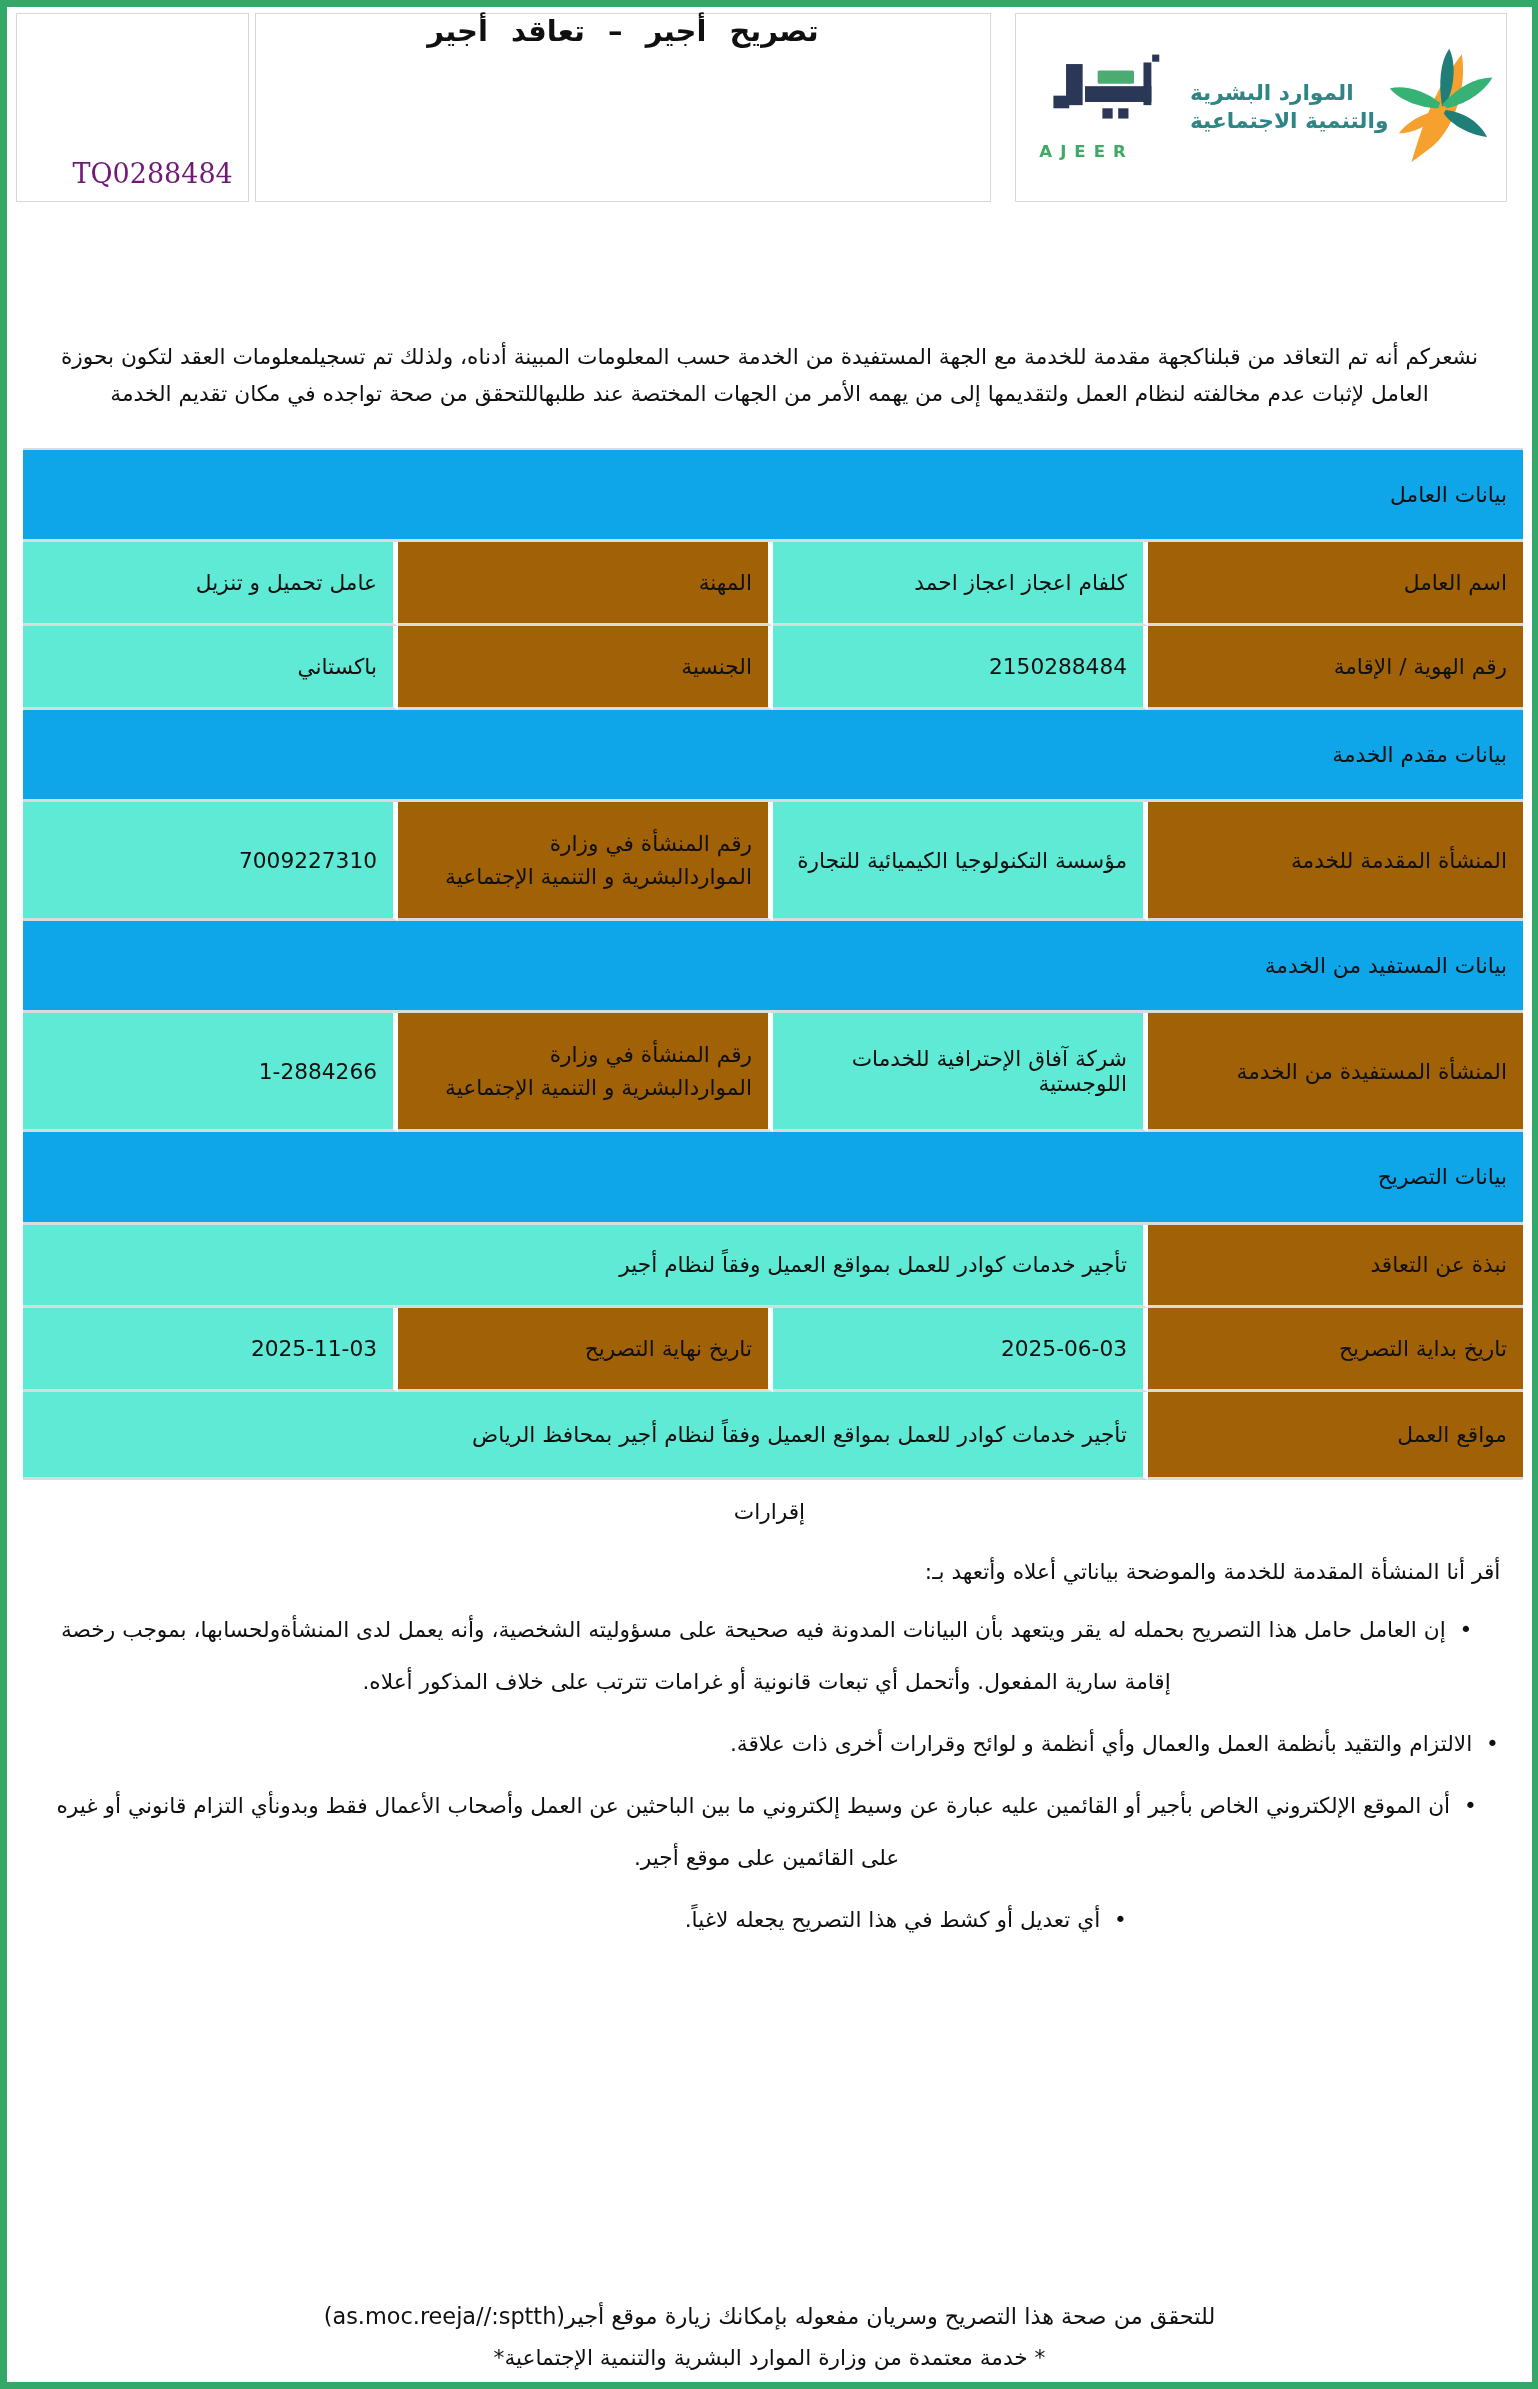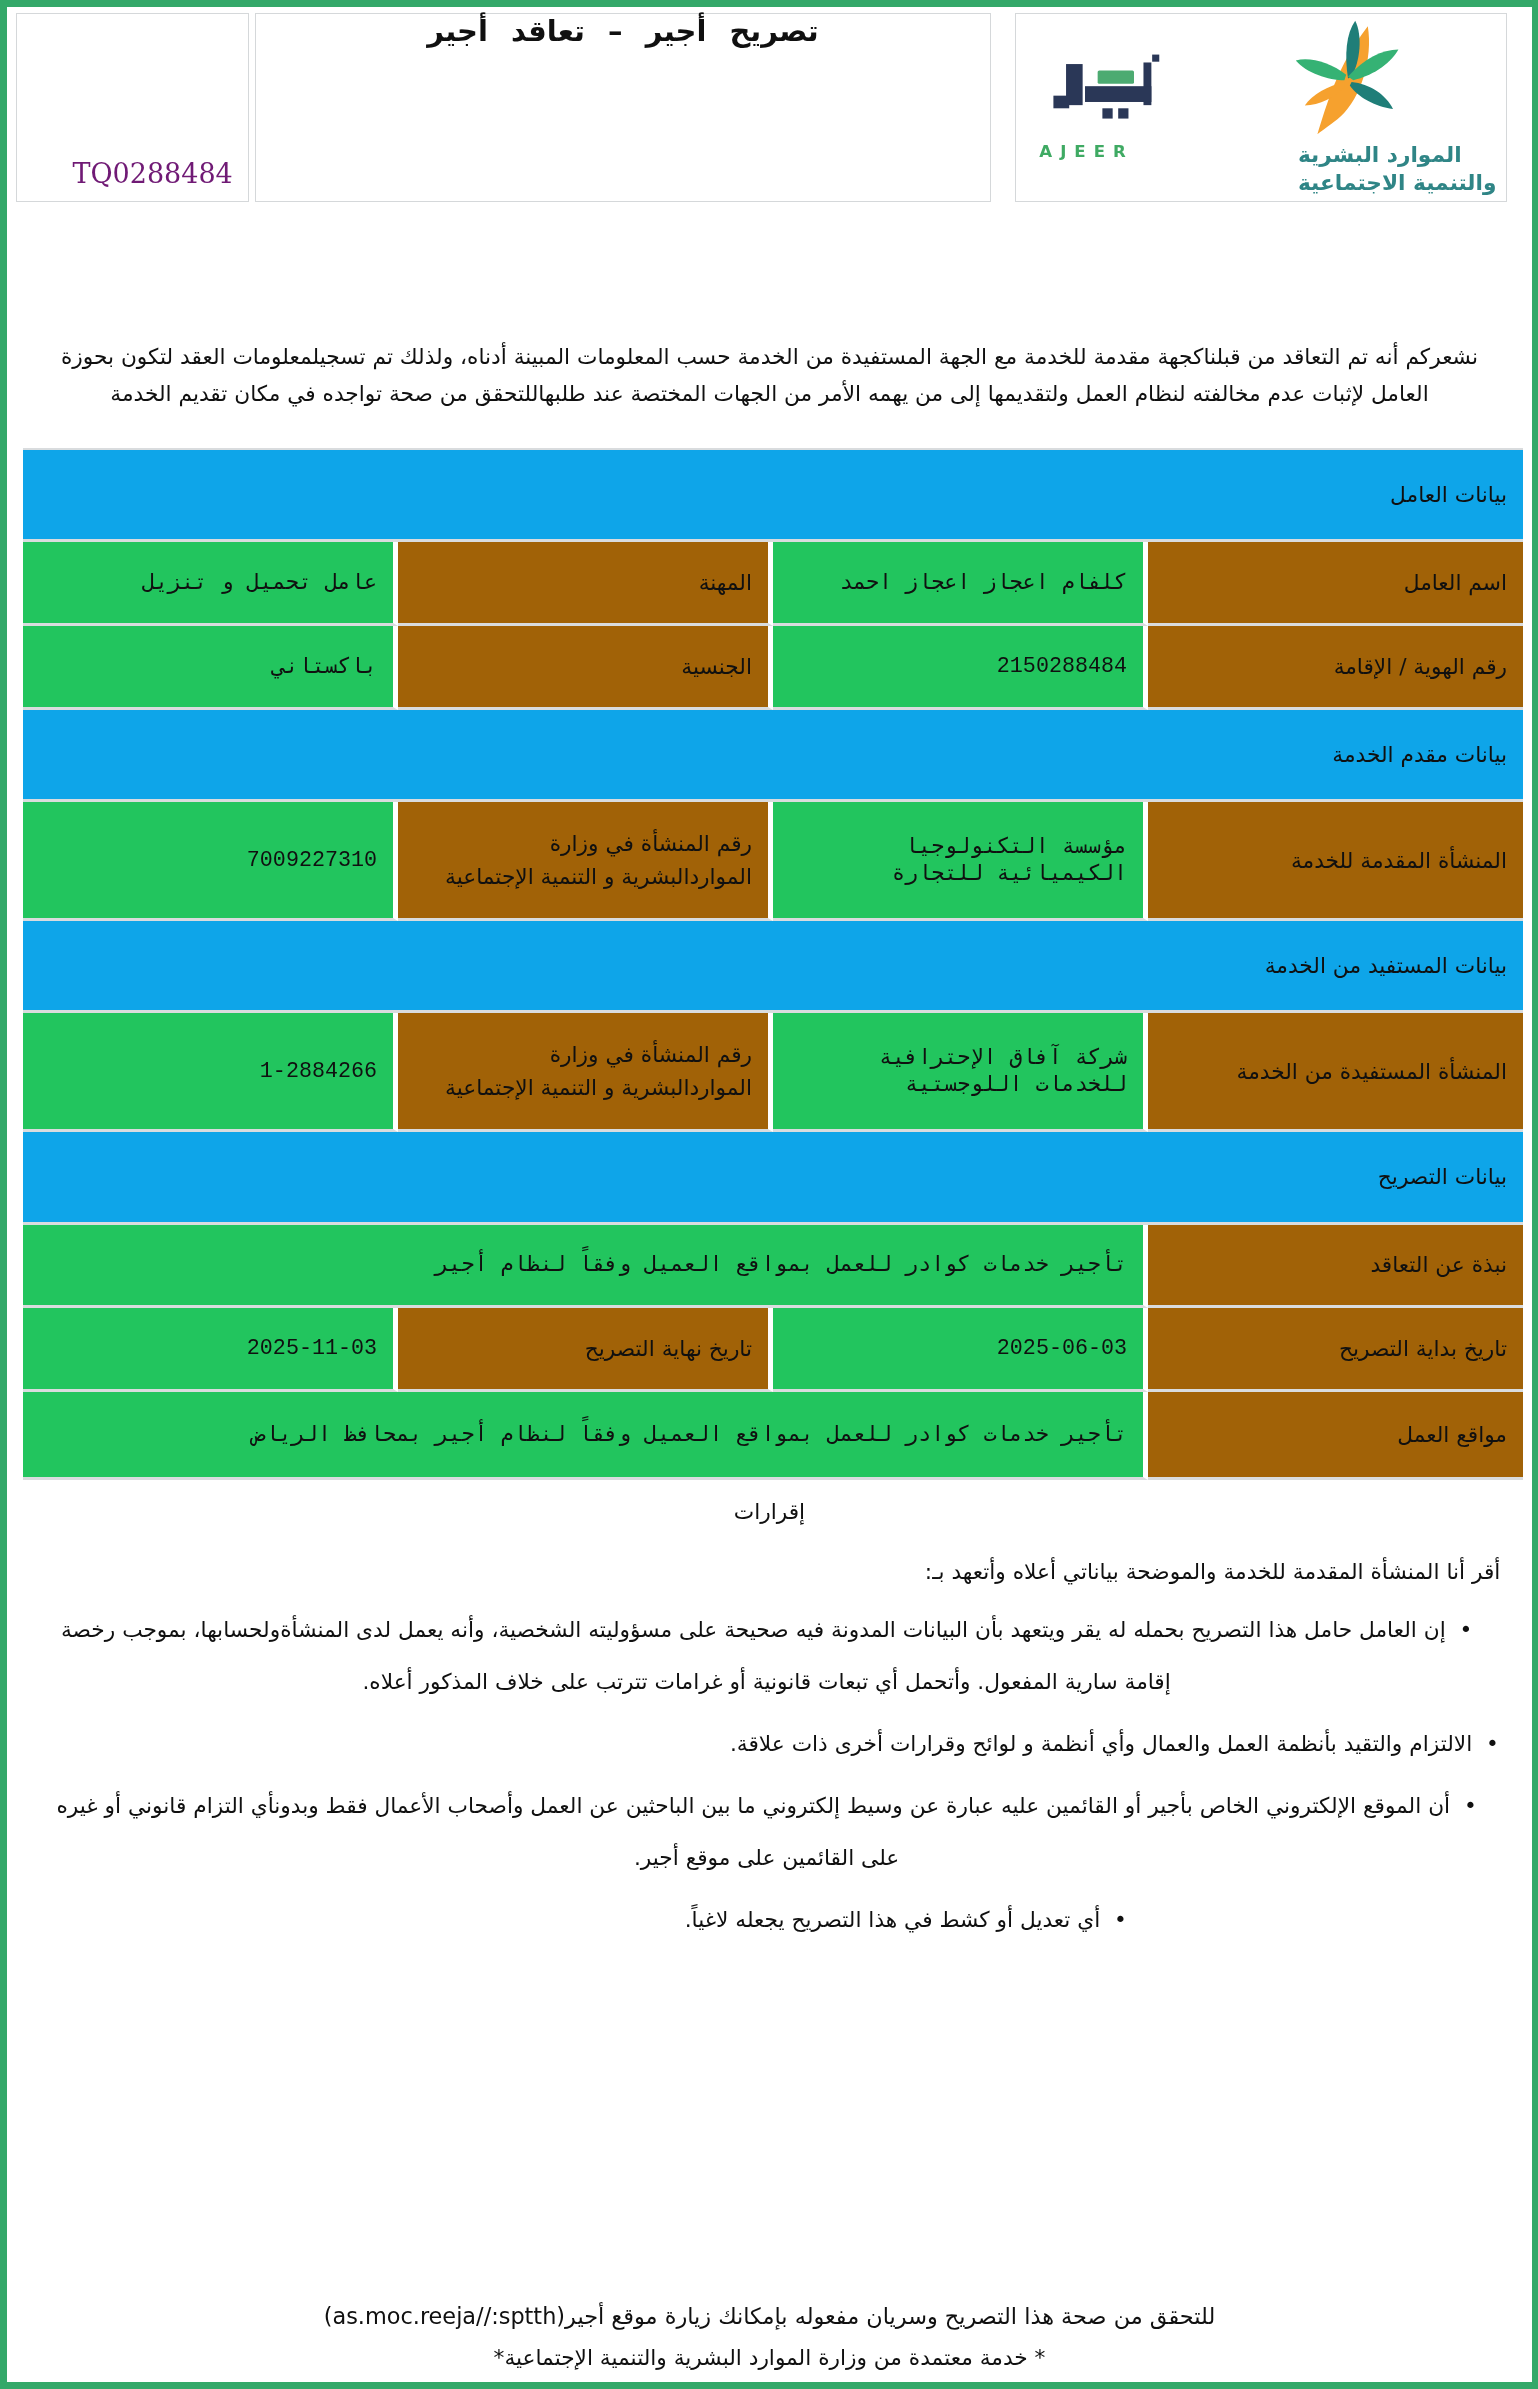--- a/index.html
+++ b/index.html
@@ -15,35 +15,35 @@
   .hbox{border:1.4px solid #d5d8da;box-sizing:border-box;background:#fff;}
   .box-tq{width:233px;position:relative;}
   .tq-number{position:absolute;left:55px;bottom:11.6px;font-family:"DejaVu Serif",serif;font-size:27px;color:#701a75;}
   .box-title{flex:1;margin-left:5.8px;display:flex;align-items:flex-start;justify-content:center;}
   .doc-title{font-size:29px;font-weight:bold;word-spacing:13px;direction:rtl;}
   .box-logos{width:492px;margin-left:24.6px;display:flex;align-items:center;justify-content:space-between;padding:0 10px 0 20px;box-sizing:border-box;}
   
   .ajeer{display:flex;flex-direction:column;align-items:flex-start;}
   .ajeer-en{color:#3faa63;font-size:16.6px;font-weight:bold;letter-spacing:8px;margin:7.2px 0 0 2.9px;}
   
-  .ministry{display:flex;align-items:flex-end;direction:rtl;flex-direction:column;}
+  .ministry{display:flex;align-items:center;direction:rtl;}
   .ministry-text{text-align:left;color:#2f8586;font-size:21.7px;font-weight:bold;line-height:28px;direction:rtl;margin-left:4.3px;}
   
   .intro{margin-top:136px;padding:0 26px;text-align:center;direction:rtl;font-size:21.7px;line-height:37px;}
   
   table.main{border-collapse:separate;border-spacing:0;margin:14.4px 9.4px 0 16px;width:calc(100% - 25px);direction:rtl;}
   table.main td{
     border-bottom:3.6px solid #d9dcde;
     font-size:21.7px;padding:4.3px 16px;vertical-align:middle;text-align:right;
   }
   table.main tr:first-child td{border-top:2.2px solid #d9dcde;}
   table.main td:not(:first-child){border-right:5px solid #ffffff;}
   td.sec{background:#0ea5e9;text-align:center;font-size:22.4px;height:81px;}
   td.lbl{background:#a16207;width:25%;line-height:33px;}
-  td.val{background:#22c55e;width:25%;font-family:Liberation Mono, monospace;}
+  td.val{background:#5eead4;width:25%;}
   td.c{text-align:center;}
   tr.r-sm td{height:72px;}
   tr.r-lg td{height:107px;}
   tr.r-md td{height:77px;text-align:right;}
   .num{direction:ltr;unicode-bidi:isolate;}
   
   .decl{direction:rtl;padding:0 27.4px;}
   .decl-title{text-align:center;font-size:21.7px;margin:19px 0 35px;font-weight:normal;}
   .decl-intro{text-align:right;font-size:21.7px;margin:0 4.3px 20px 0;}
   ul.decl-list{list-style:none;margin:0;padding:0 5.8px 0 0;}

